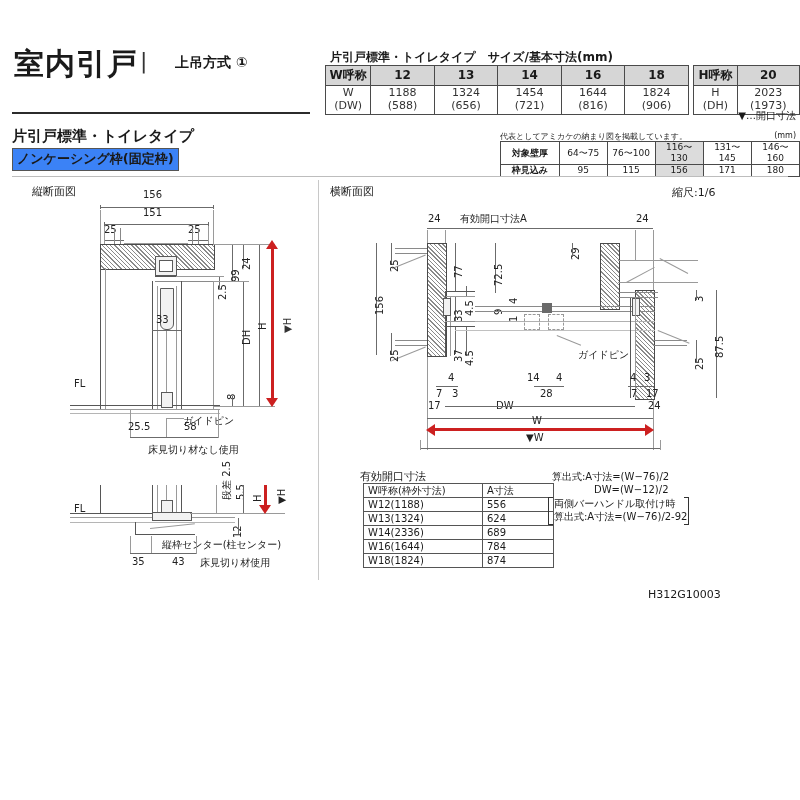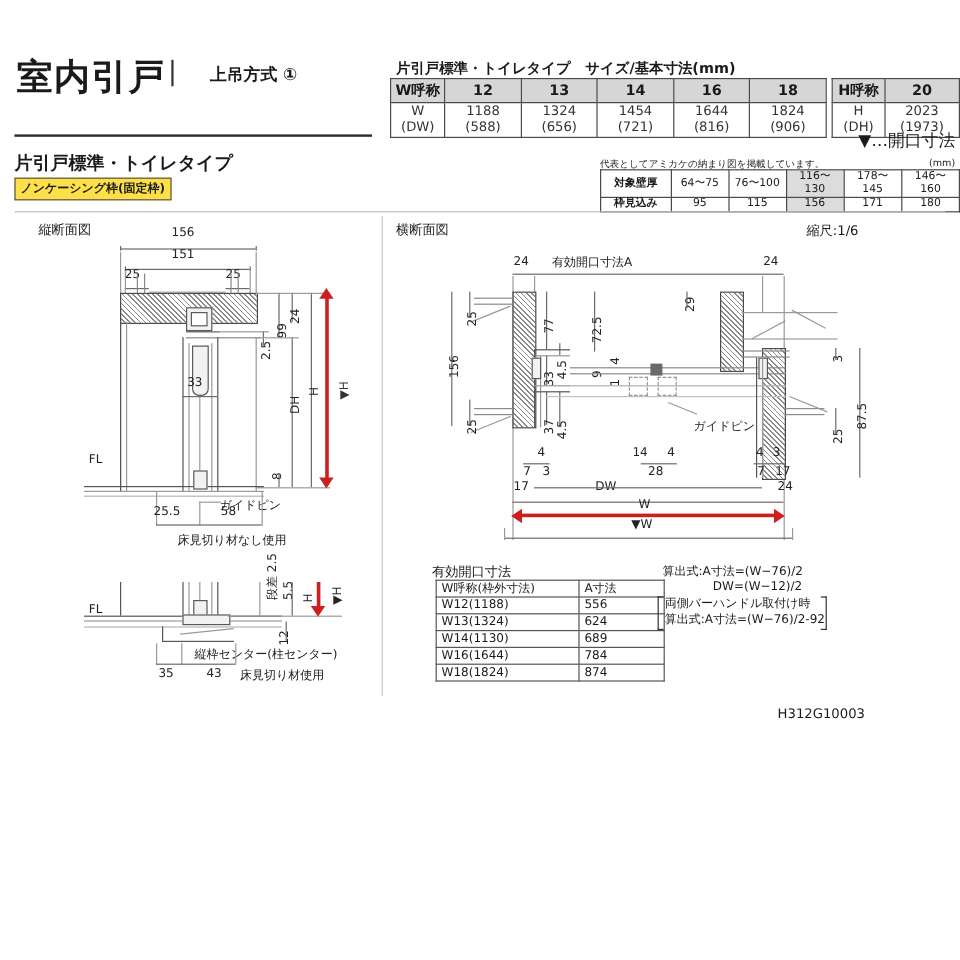--- a/index.html
+++ b/index.html
@@ -6,35 +6,35 @@
   body{width:800px;height:800px;font-family:"DejaVu Sans","Liberation Sans",sans-serif;color:#1a1a1a;position:relative;overflow:hidden;}
   .page{position:absolute;left:0;top:0;width:800px;height:800px;}
 
   
   .hdr-title{position:absolute;left:14px;top:44px;font-size:30px;font-weight:bold;letter-spacing:1px;}
   .hdr-sep{position:absolute;left:140px;top:48px;font-size:22px;color:#333;}
   .hdr-sub{position:absolute;left:175px;top:54px;font-size:14px;font-weight:bold;}
   .hdr-rule{position:absolute;left:12px;top:112px;width:298px;height:2px;background:#2b2b2b;}
 
   .sub-type{position:absolute;left:12px;top:127px;font-size:15px;font-weight:bold;letter-spacing:0px;}
-  .sub-frame{position:absolute;left:12px;top:148px;border:1px solid #555;padding:1px 4px 2px 4px;font-size:10px;font-weight:bold;background:#fde047;}
+  .sub-frame{position:absolute;left:12px;top:148px;border:1px solid #555;padding:1px 4px 2px 4px;font-size:13px;font-weight:bold;background:#3b82f6;}
 
   
   .tbl-cap{position:absolute;left:330px;top:49px;font-size:12px;font-weight:bold;}
   .size-tbl{position:absolute;left:325px;top:65px;border-collapse:collapse;font-size:11px;}
   .size-tbl td{border:1px solid #4a4a4a;text-align:center;padding:0;line-height:1.15;}
   .size-tbl .hd{background:#d6d6d6;font-weight:bold;height:19px;font-size:12px;}
   .size-tbl .vl{height:28px;color:#333;}
   .size-tbl .gap{border:none;width:5px;background:#fff;}
   .size-tbl .w12{width:66px;}
   .size-tbl .w0{width:46px;}
   .size-tbl .hn{width:44px;}
   .size-tbl .hv{width:64px;}
   .two span{display:block;}
-  .note-open{position:absolute;left:0;top:109px;width:796px;text-align:right;font-size:14px;}
+  .note-open{position:absolute;left:0;top:109px;width:796px;text-align:right;font-size:10px;}
 
   
   .wt-note{position:absolute;left:500px;top:131px;font-size:8px;color:#222;}
   .wt-mm{position:absolute;left:0;top:131px;width:796px;text-align:right;font-size:8px;}
   .wt-tbl{position:absolute;left:500px;top:141px;border-collapse:collapse;font-size:9px;}
   .wt-tbl td{border:1px solid #4a4a4a;text-align:center;height:11px;padding:0 2px;line-height:11px;}
   .wt-tbl .lab{width:56px;font-weight:bold;background:#fff;}
   .wt-tbl .c{width:44px;}
   .wt-tbl .hl{background:#dcdcdc;}
 
@@ -140,21 +140,21 @@
 
   <div class="wt-note">代表としてアミカケの納まり図を掲載しています。</div>
   <div class="wt-mm">(mm)</div>
   <table class="wt-tbl">
     <tbody>
         <tr>
       <td class="lab">対象壁厚</td>
       <td class="c">64〜75</td>
       <td class="c">76〜100</td>
       <td class="c hl">116〜130</td>
-      <td class="c">178〜145</td>
+      <td class="c">131〜145</td>
       <td class="c">146〜160</td>
     </tr>
     <tr>
       <td class="lab">枠見込み</td>
       <td class="c">95</td>
       <td class="c">115</td>
       <td class="c hl">156</td>
       <td class="c">171</td>
       <td class="c">180</td>
     </tr>
@@ -431,21 +431,21 @@
     </tr>
     <tr>
       <td class="c1">W12(1188)</td>
       <td class="c2">556</td>
     </tr>
     <tr>
       <td class="c1">W13(1324)</td>
       <td class="c2">624</td>
     </tr>
     <tr>
-      <td class="c1">W14(1130)</td>
+      <td class="c1">W14(2336)</td>
       <td class="c2">689</td>
     </tr>
     <tr>
       <td class="c1">W16(1644)</td>
       <td class="c2">784</td>
     </tr>
     <tr>
       <td class="c1">W18(1824)</td>
       <td class="c2">874</td>
     </tr>

